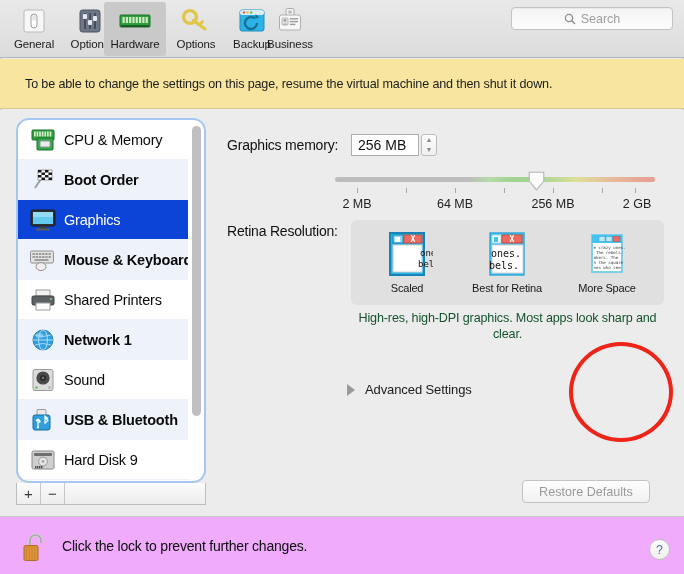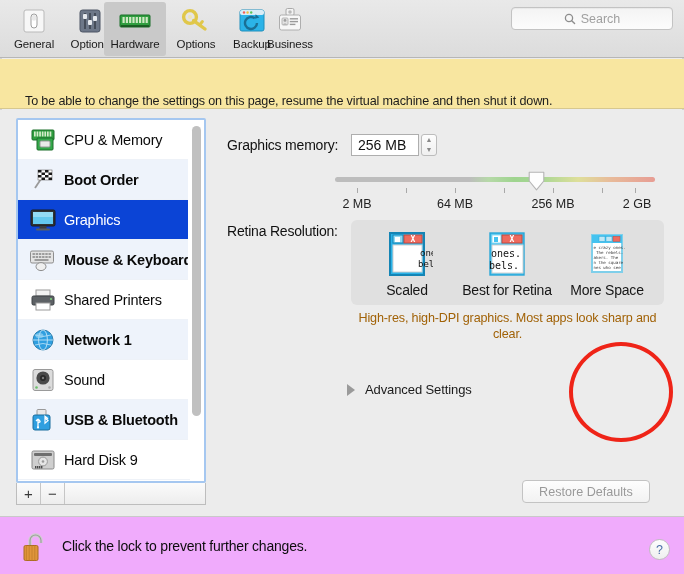--- a/index.html
+++ b/index.html
@@ -45,40 +45,40 @@
     box-shadow: inset 0 1px 1px rgba(0,0,0,0.05);
   }
   #searchbox .sicon { margin-right: 5px; display:flex; }
   #searchbox .stext { font-size: 12.5px; color: #a0a0a0; }
 
   
   #warnbar {
     position: absolute; left: 0; top: 59px; width: 684px; height: 50px;
     background: #f8e6a0;
     border-bottom: 1px solid #d7c88f;
-    display: flex; align-items: flex-end;
+    display: flex; align-items: center;
   }
   #warnbar .wtext {
     font-size: 12.6px; color: #1c1c1c; padding-left: 25px;
     letter-spacing: -0.15px;
   }
 
   
   #bodyarea {
     position: absolute; left:0; top: 110px; width: 684px; height: 406px;
     background: #ececec;
   }
 
   
   #sidebar {
     position: absolute; left: 16px; top: 8px;
     width: 190px; height: 365px;
     background: #ffffff;
     border: 2px solid #a5c7f0;
-    border-radius: 2px;
+    border-radius: 13px;
     overflow: hidden;
   }
   #sidelist { position:absolute; left:0; top:0; width: 172px; }
   .srow {
     height: 40px; display: flex; align-items: center;
     padding-left: 8px; position: relative;
     border-bottom: 1px solid #eef2f8;
   }
   .srow.alt { background: #eef3fb; font-weight: bold; }
   .srow.sel { background: #0b44d6; }
@@ -160,26 +160,26 @@
     position: absolute; left: 129px; top: 110px;
     width: 313px; height: 85px;
     background: #e0e0e0; border-radius: 6px;
   }
   .resopt {
     position: absolute; top: 11px; width: 96px;
     display: flex; flex-direction: column; align-items: center;
   }
   .thumb { width: 52px; height: 46px; position: relative; }
   .resopt .rlbl {
-    margin-top: 5px; font-size: 14px; color: #161616; white-space: nowrap;
+    margin-top: 5px; font-size: 11px; color: #161616; white-space: nowrap;
     letter-spacing: -0.2px;
   }
   #retinadesc {
     position: absolute; left: 129px; top: 200px; width: 313px;
-    font-size: 12.6px; color: #a16207; text-align: center; line-height: 16px;
+    font-size: 12.6px; color: #14532d; text-align: center; line-height: 16px;
     letter-spacing: -0.15px;
   }
 
   
   #redcircle {
     position: absolute; left: 218px; top: 122px;
     width: 104px; height: 100px;
     border: 4px solid #ef2418; border-radius: 50%;
     pointer-events: none;
   }

